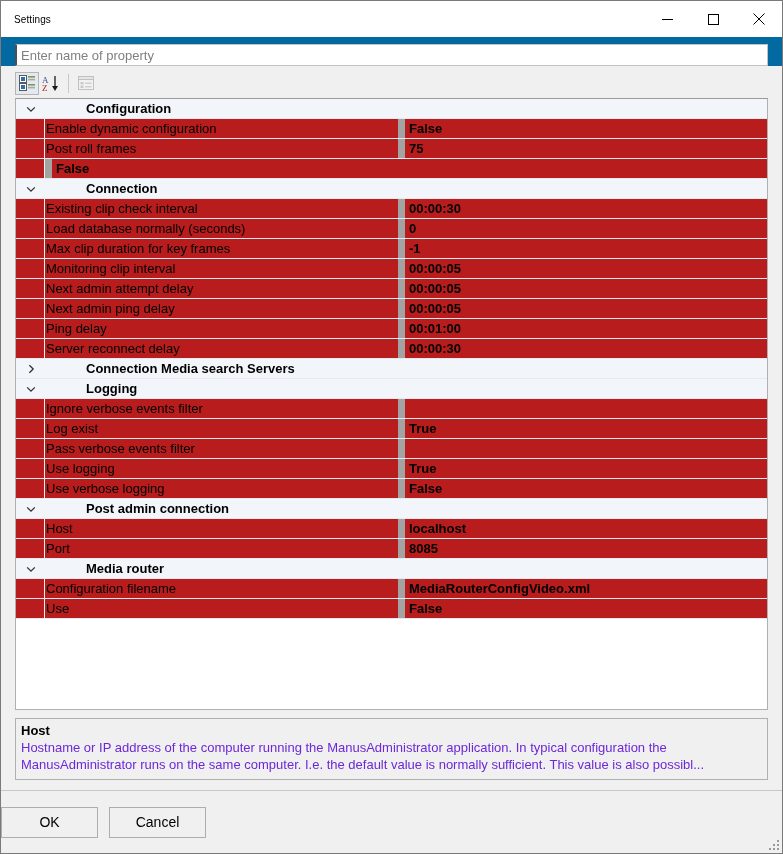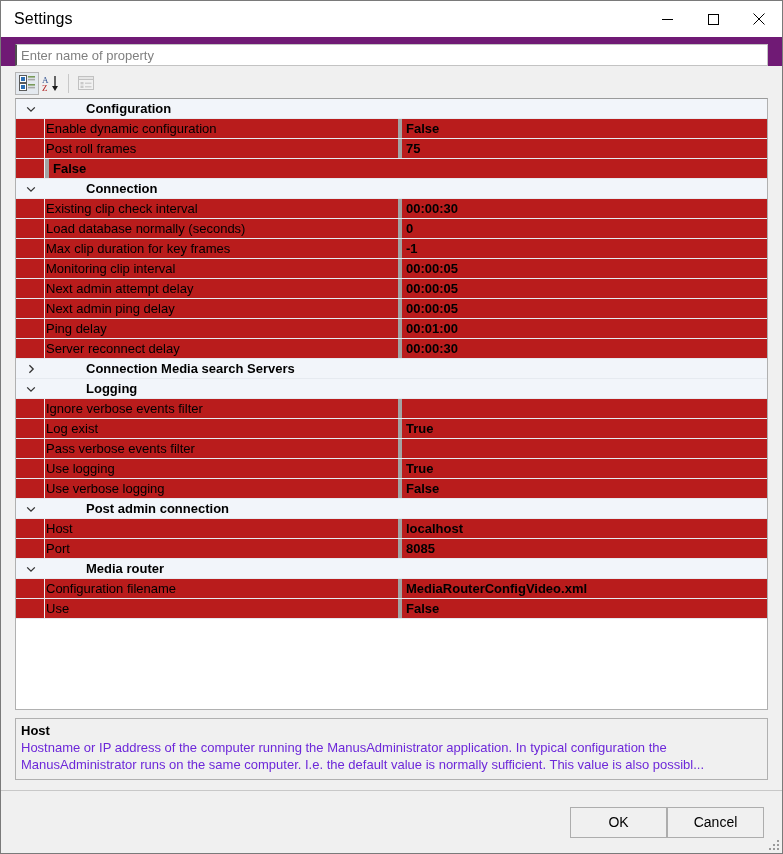--- a/index.html
+++ b/index.html
@@ -32,21 +32,21 @@
   #titlebar {
     height: 36px;
     background: #ffffff;
     display: flex;
     align-items: center;
     flex: 0 0 auto;
     position: relative;
   }
   #title-text {
     padding-left: 13px;
-    font-size: 16px;
+    font-size: 10px;
     color: #000000;
     letter-spacing: .1px;
   }
   #win-buttons {
     position: absolute;
     right: 0;
     top: 0;
     height: 36px;
     display: flex;
   }
@@ -60,21 +60,21 @@
     border: none;
     padding: 0;
     cursor: default;
   }
   .win-btn svg { display: block; }
 
   
   #search-row {
     flex: 0 0 auto;
     padding: 7px 14px 0 14px;
-    background: #701a75;
+    background: #0369a1;
   }
   #search-input {
     box-sizing: border-box;
     width: 100%;
     height: 22px;
     border: 1px solid #c3c3c3;
     border-left: 2px solid #4f4f4f;
     background: #ffffff;
     font-family: "Liberation Sans", sans-serif;
     font-size: 13px;
@@ -173,21 +173,21 @@
   }
   .row.category .name-cell {
     font-weight: bold;
     flex: 1 1 auto;
     width: auto;
     margin-left: 40px;
   }
   .value-cell {
     flex: 1 1 auto;
     padding-left: 4px;
-    border-left: 4px solid #a3a3a3;
+    border-left: 7px solid #a3a3a3;
     align-self: stretch;
     display: flex;
     align-items: center;
     font-weight: bold;
     font-size: 13px;
     white-space: nowrap;
     overflow: hidden;
     box-sizing: border-box;
   }
 
@@ -215,22 +215,23 @@
 
   
   #footer {
     flex: 0 0 auto;
     height: 62px;
     border-top: 1px solid #c8c8c8;
     margin-top: 10px;
     background: #f0f0f0;
     display: flex;
     align-items: center;
-    justify-content: flex-end;
+    justify-content: flex-start;
     padding-right: 18px;
+    gap: 11px;
     position: relative;
   }
   .dlg-btn {
     width: 97px;
     height: 31px;
     background: #f0f0f0;
     border: 1px solid #adadad;
     font-family: "Liberation Sans", sans-serif;
     font-size: 14px;
     color: #000000;

